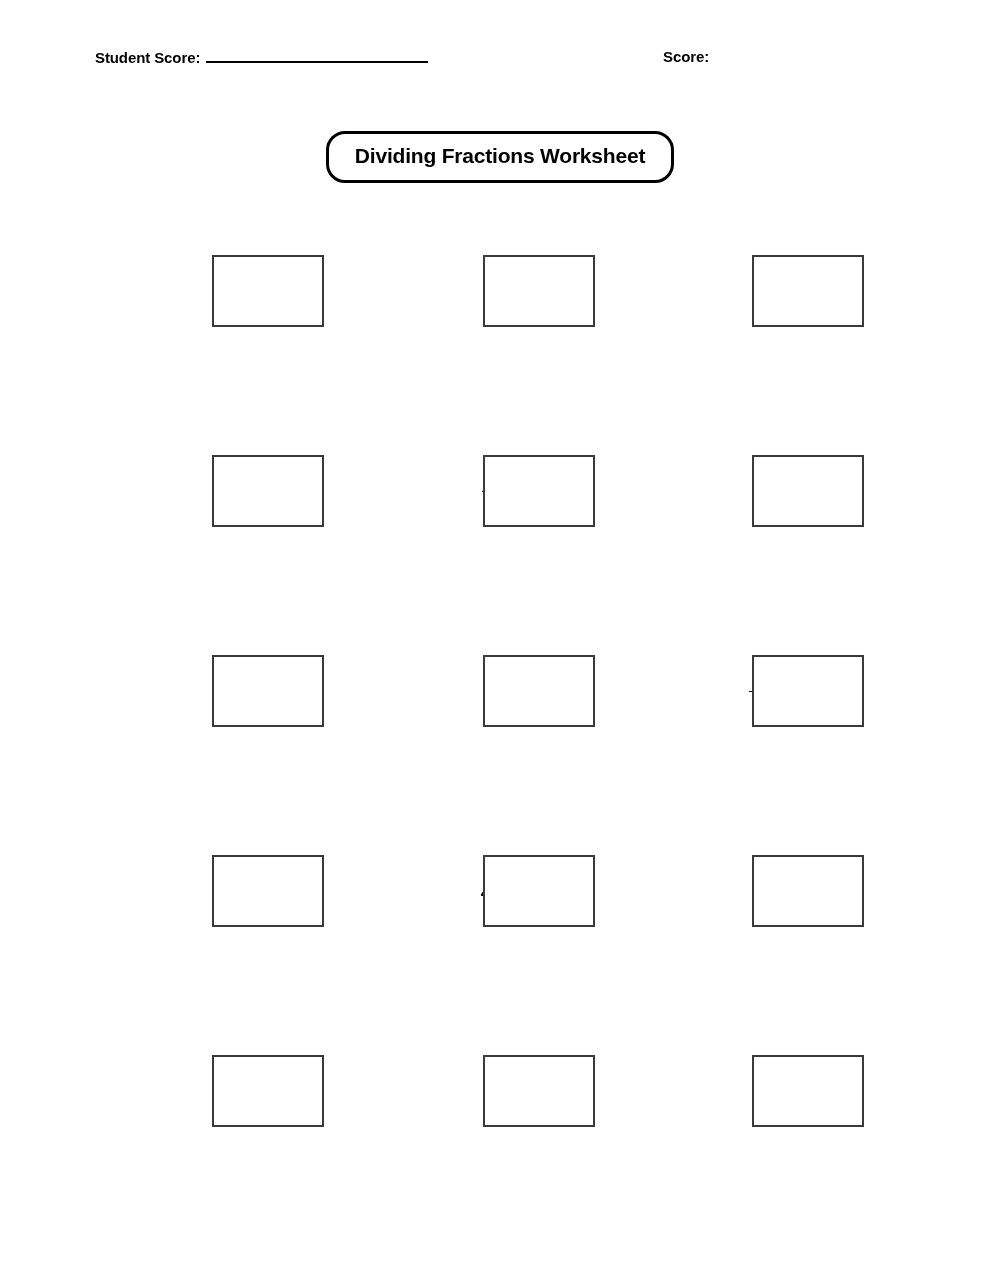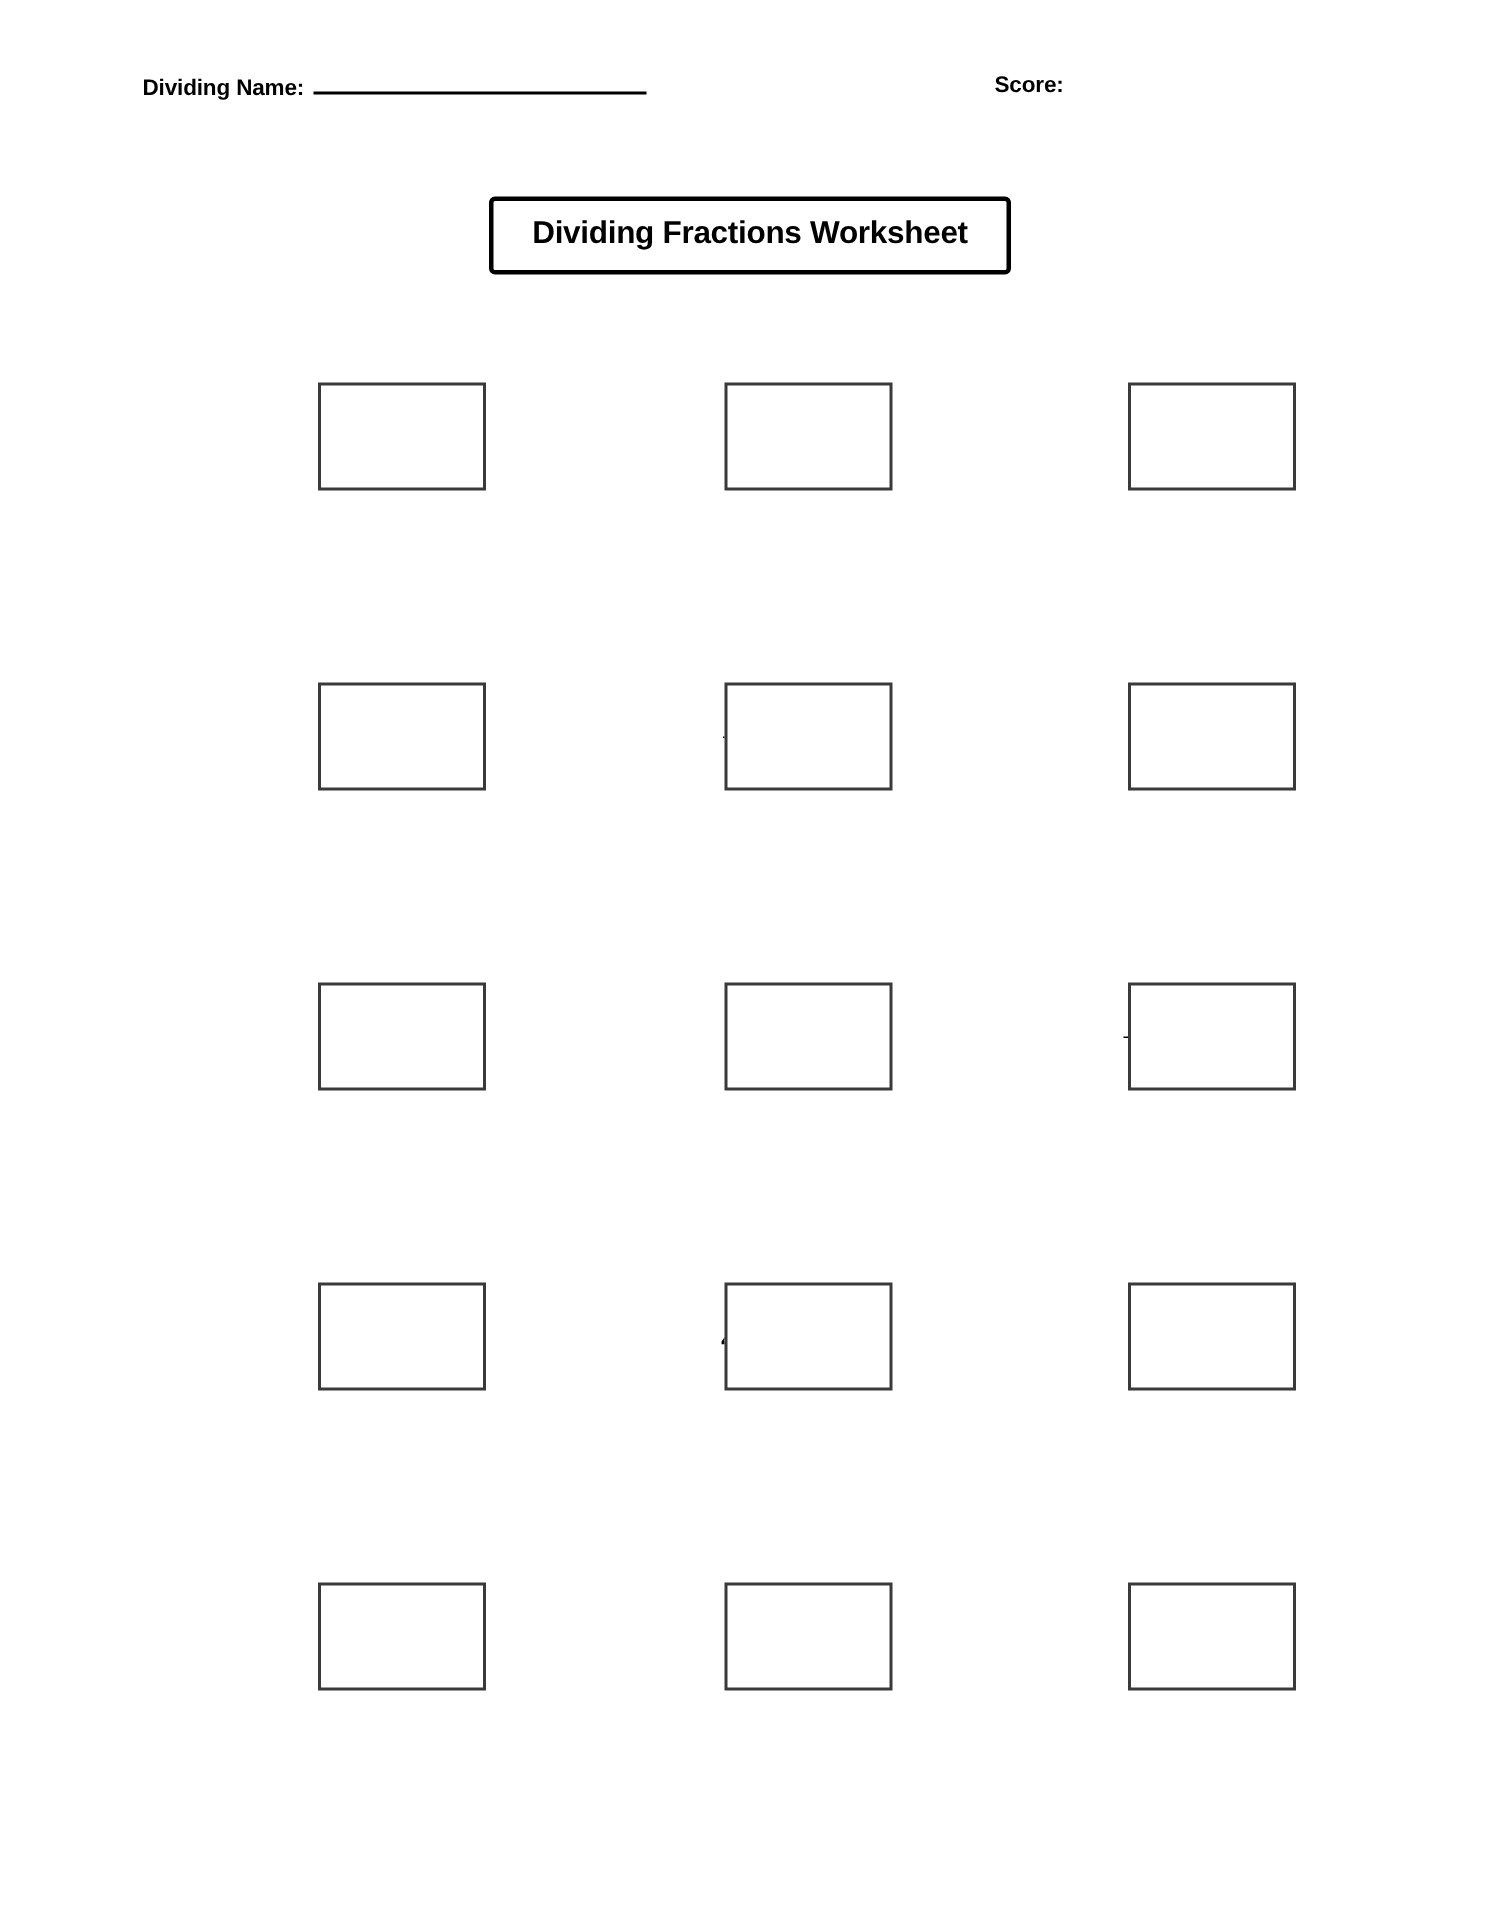--- a/index.html
+++ b/index.html
@@ -56,21 +56,21 @@
   .title-wrap {
     position: absolute;
     top: 131px;
     left: 0;
     width: 1000px;
     display: flex;
     justify-content: center;
   }
   .title-box {
     border: 3.5px solid #000;
-    border-radius: 4px;
+    border-radius: 19px;
     padding: 11px 26px 13px 26px;
     min-width: 282px;
     text-align: center;
     box-sizing: border-box;
   }
   .title-text {
     font-size: 21px;
     font-weight: bold;
     letter-spacing: -0.2px;
     line-height: 1;
@@ -165,21 +165,21 @@
   }
   .abox-0 { left: 212px; }
   .abox-1 { left: 483px; }
   .abox-2 { left: 752px; }
 </style>
 </head>
 <body>
 
 <div class="header-row">
   <div class="student-name-block">
-    <span class="hdr-label">Dividing Name:</span>
+    <span class="hdr-label">Student Score:</span>
     <span class="name-blank"></span>
   </div>
   <div class="score-block">
     <span class="hdr-label">Score:</span>
     <span></span>
   </div>
 </div>
 
 <div class="title-wrap">
   <div class="title-box">

